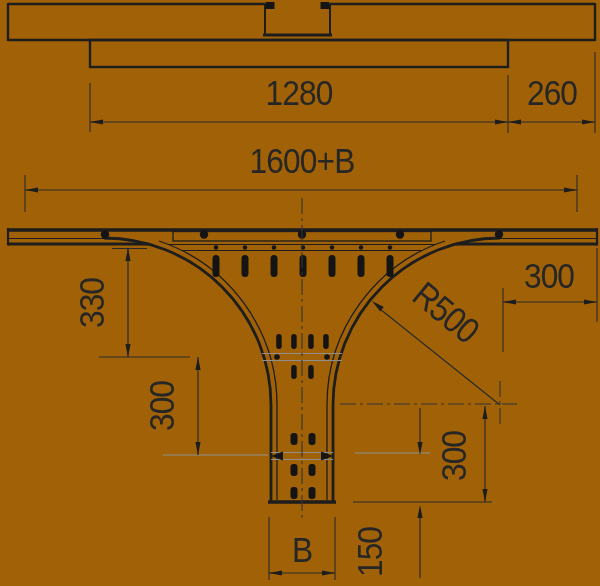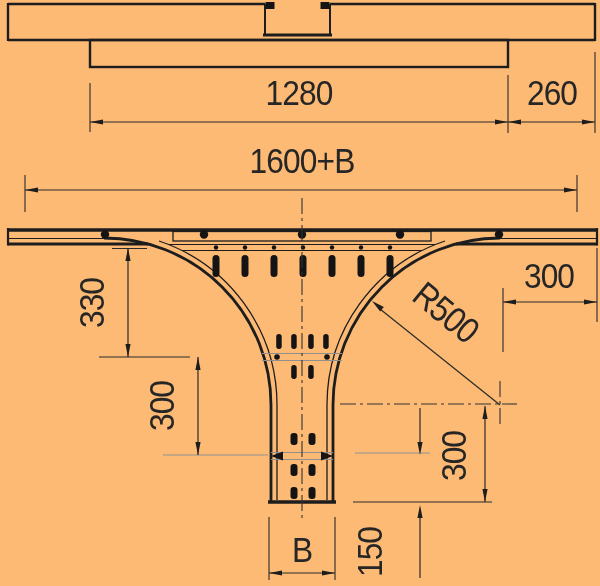--- a/index.html
+++ b/index.html
@@ -1,16 +1,16 @@
 <!DOCTYPE html>
 <html><head>
 <meta charset="utf-8">
 <style>
   html,body{margin:0;padding:0;background:#ffffff;}
-  .stage{width:600px;height:586px;position:relative;background:#fdba74;overflow:hidden;}
+  .stage{width:600px;height:586px;position:relative;background:#a16207;overflow:hidden;}
   svg{display:block;}
   .dim-text{font-family:"Liberation Sans",sans-serif;font-size:36px;fill:#262626;letter-spacing:-1px;}
   .ln{stroke:#1d1d1d;fill:none;}
   .dimln{stroke:#2a2a2a;stroke-width:1.2;fill:none;}
   .extln{stroke:#2a2a2a;stroke-width:1.1;fill:none;}
   .grayln{stroke:#8f8f8f;stroke-width:1.2;fill:none;}
   .cl{stroke:#333;stroke-width:1.1;fill:none;stroke-dasharray:16 4 3 4;}
   .arrow{fill:#1d1d1d;stroke:none;}
   .hole{fill:#141414;stroke:none;}
 </style>

